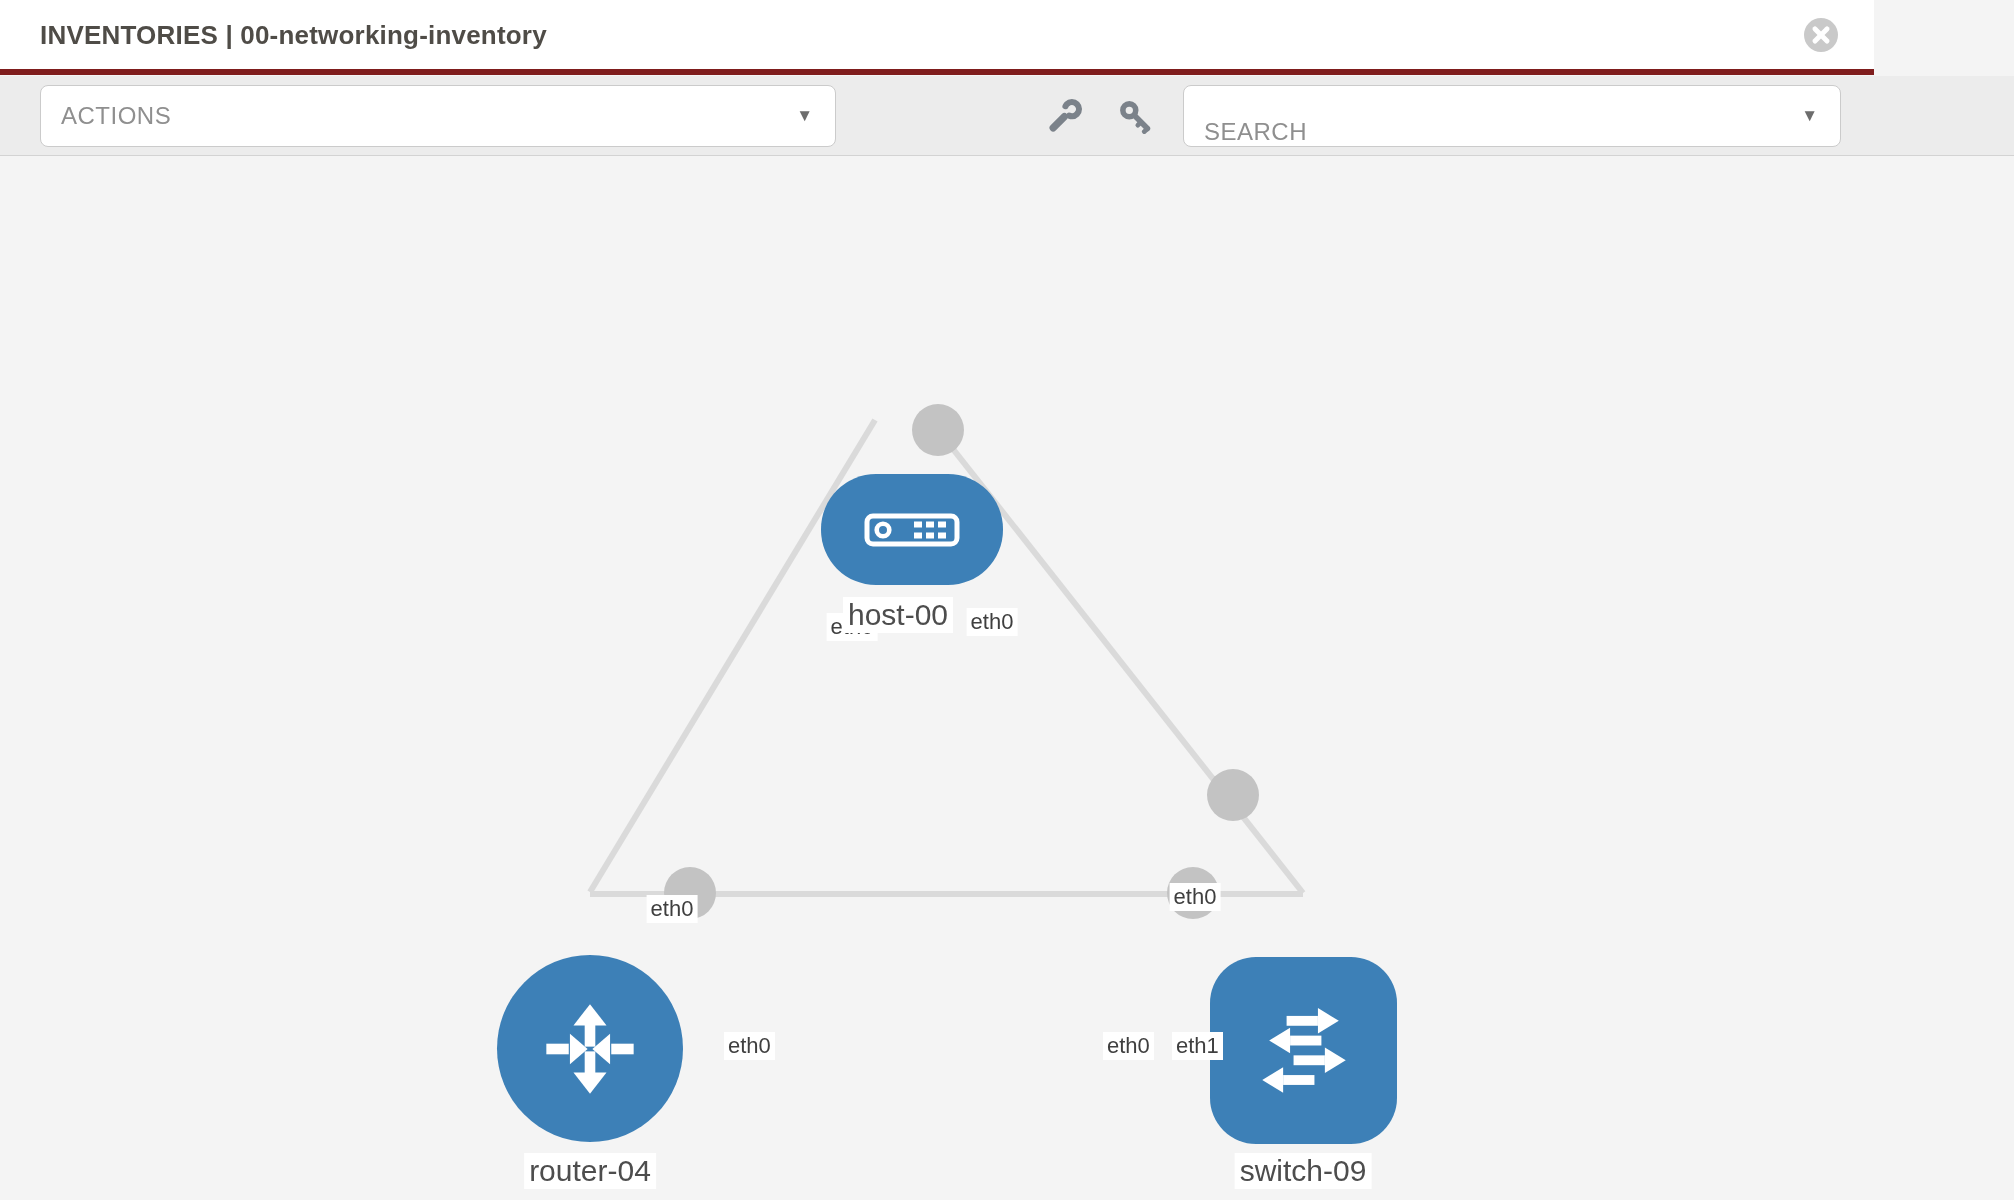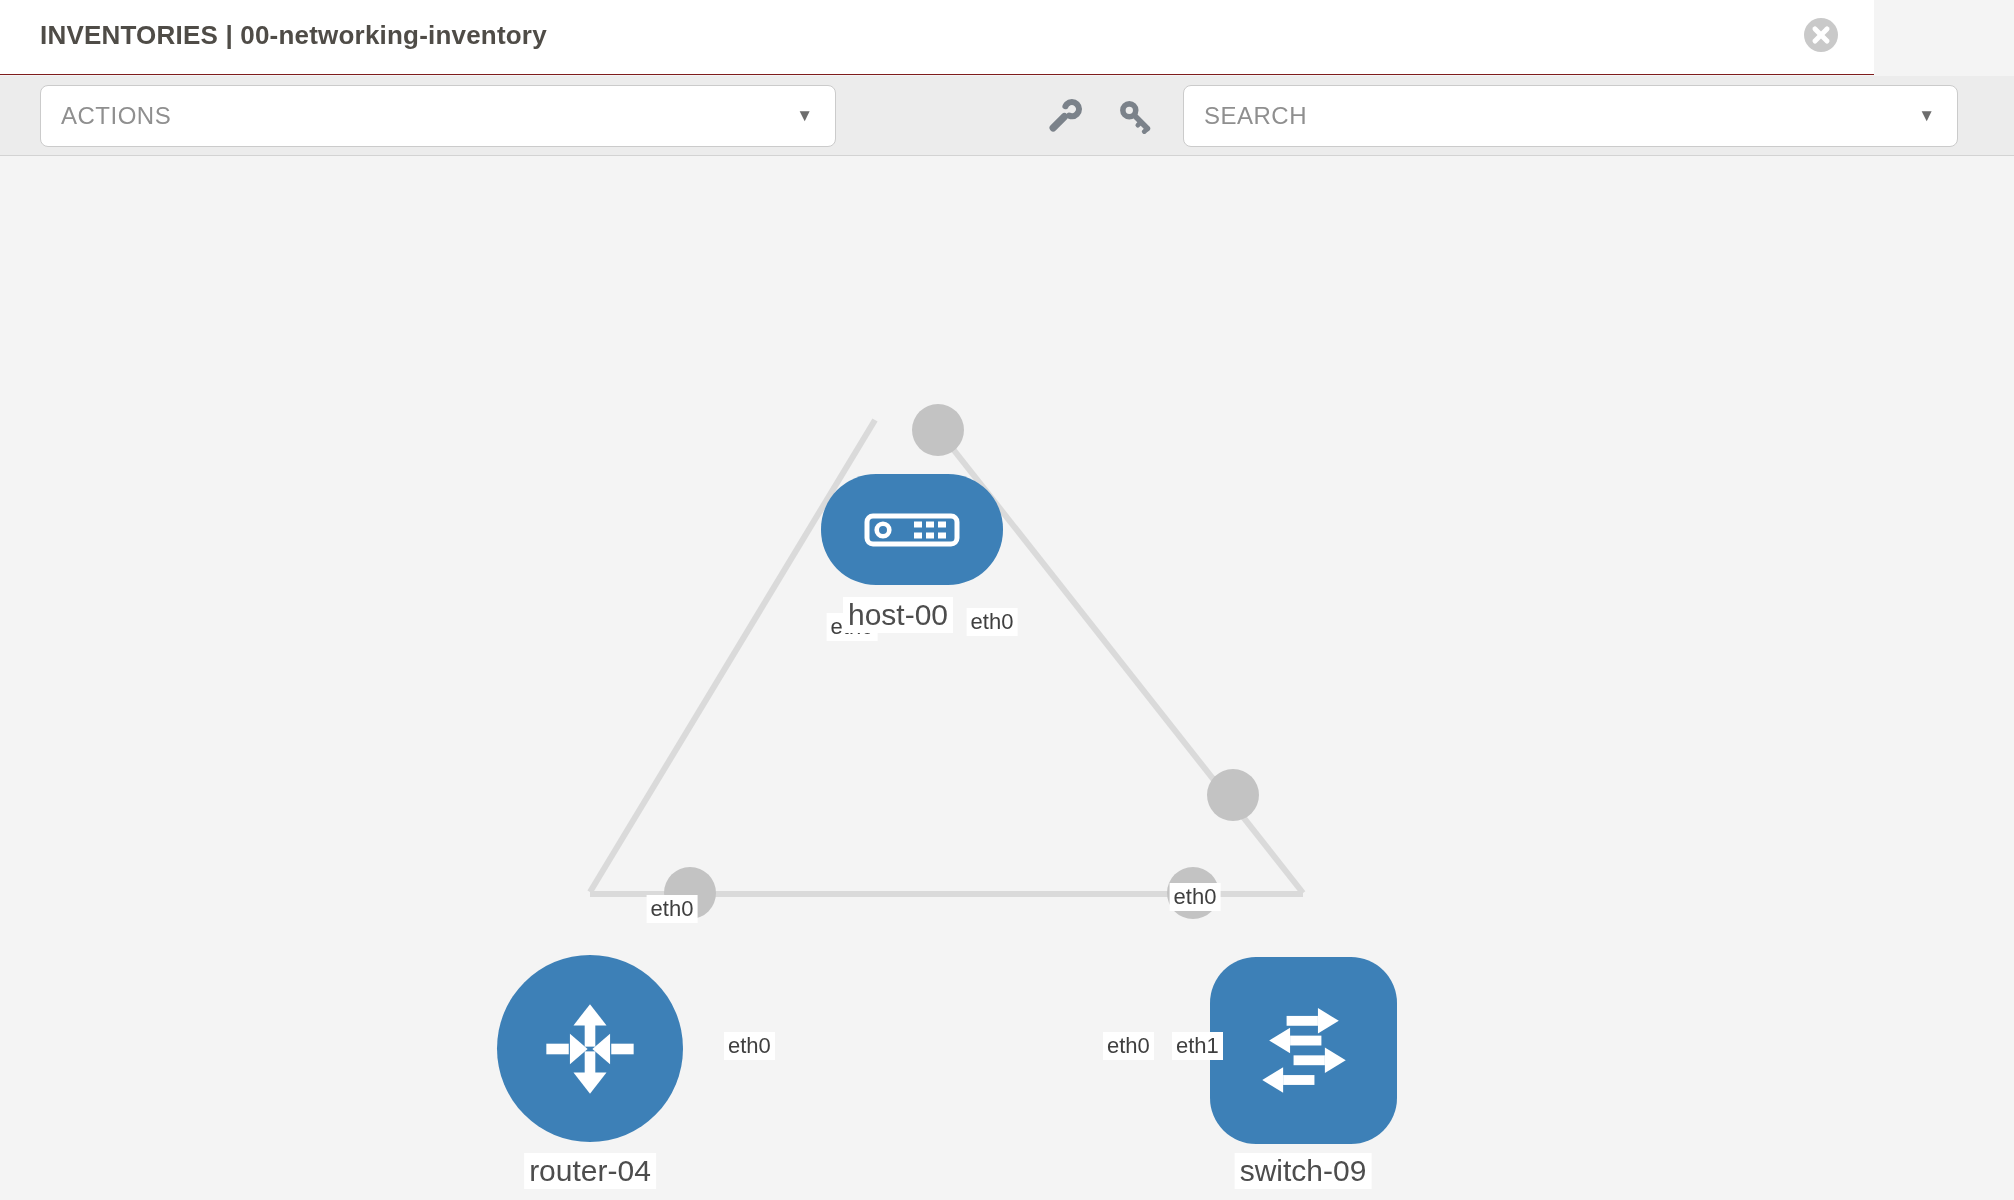--- a/index.html
+++ b/index.html
@@ -1,30 +1,30 @@
 <!DOCTYPE html>
 <html><head>
 <meta charset="utf-8">
 <style>
   * { margin:0; padding:0; box-sizing:border-box; }
   html,body { width:2014px; height:1200px; overflow:hidden; }
   body { font-family:"Liberation Sans", sans-serif; background:#f4f4f4; position:relative; }
 
   
-  .header { position:absolute; left:0; top:0; width:1874px; height:75px; background:#ffffff; border-bottom:1px solid #7f1d1d; }
+  .header { position:absolute; left:0; top:0; width:1874px; height:75px; background:#ffffff; border-bottom:6px solid #7f1d1d; }
   .header-title { position:absolute; left:40px; top:20px; font-size:26px; font-weight:bold; color:#4f4c47; letter-spacing:0.2px; }
   .close-btn { position:absolute; right:36px; top:18px; width:34px; height:34px; border-radius:50%; background:#c9c9c9; cursor:pointer; display:flex; align-items:center; justify-content:center; }
 
   
   .toolbar { position:absolute; left:0; top:76px; width:2014px; height:80px; background:#ececec; border-bottom:1px solid #d3d3d3; }
   .combo { position:absolute; top:9px; height:62px; background:#ffffff; border:1px solid #cbcbcb; border-radius:8px; display:flex; align-items:center; cursor:pointer; }
   .combo-label { margin-left:20px; font-size:24px; color:#8f8f8f; letter-spacing:0.5px; }
   .combo-caret { position:absolute; right:22px; top:50%; transform:translateY(-50%); font-size:17px; color:#6d6d6d; }
   .combo-actions { left:40px; width:796px; }
-  .combo-search { left:1183px; width:775px; }
+  .combo-search { left:1183px; width:658px;align-items:flex-end; }
   .tool-icon-btn { position:absolute; top:22px; width:36px; height:36px; cursor:pointer; }
   .tool-icon-btn.wrench { left:1047px; }
   .tool-icon-btn.key { left:1117px; }
 
   
   .canvas { position:absolute; left:0; top:157px; width:2014px; height:1043px; background:#f4f4f4; }
   .topo-svg { position:absolute; left:0; top:0; }
 
   
   .node { position:absolute; background:#3d80b7; display:flex; align-items:center; justify-content:center; cursor:pointer; }

